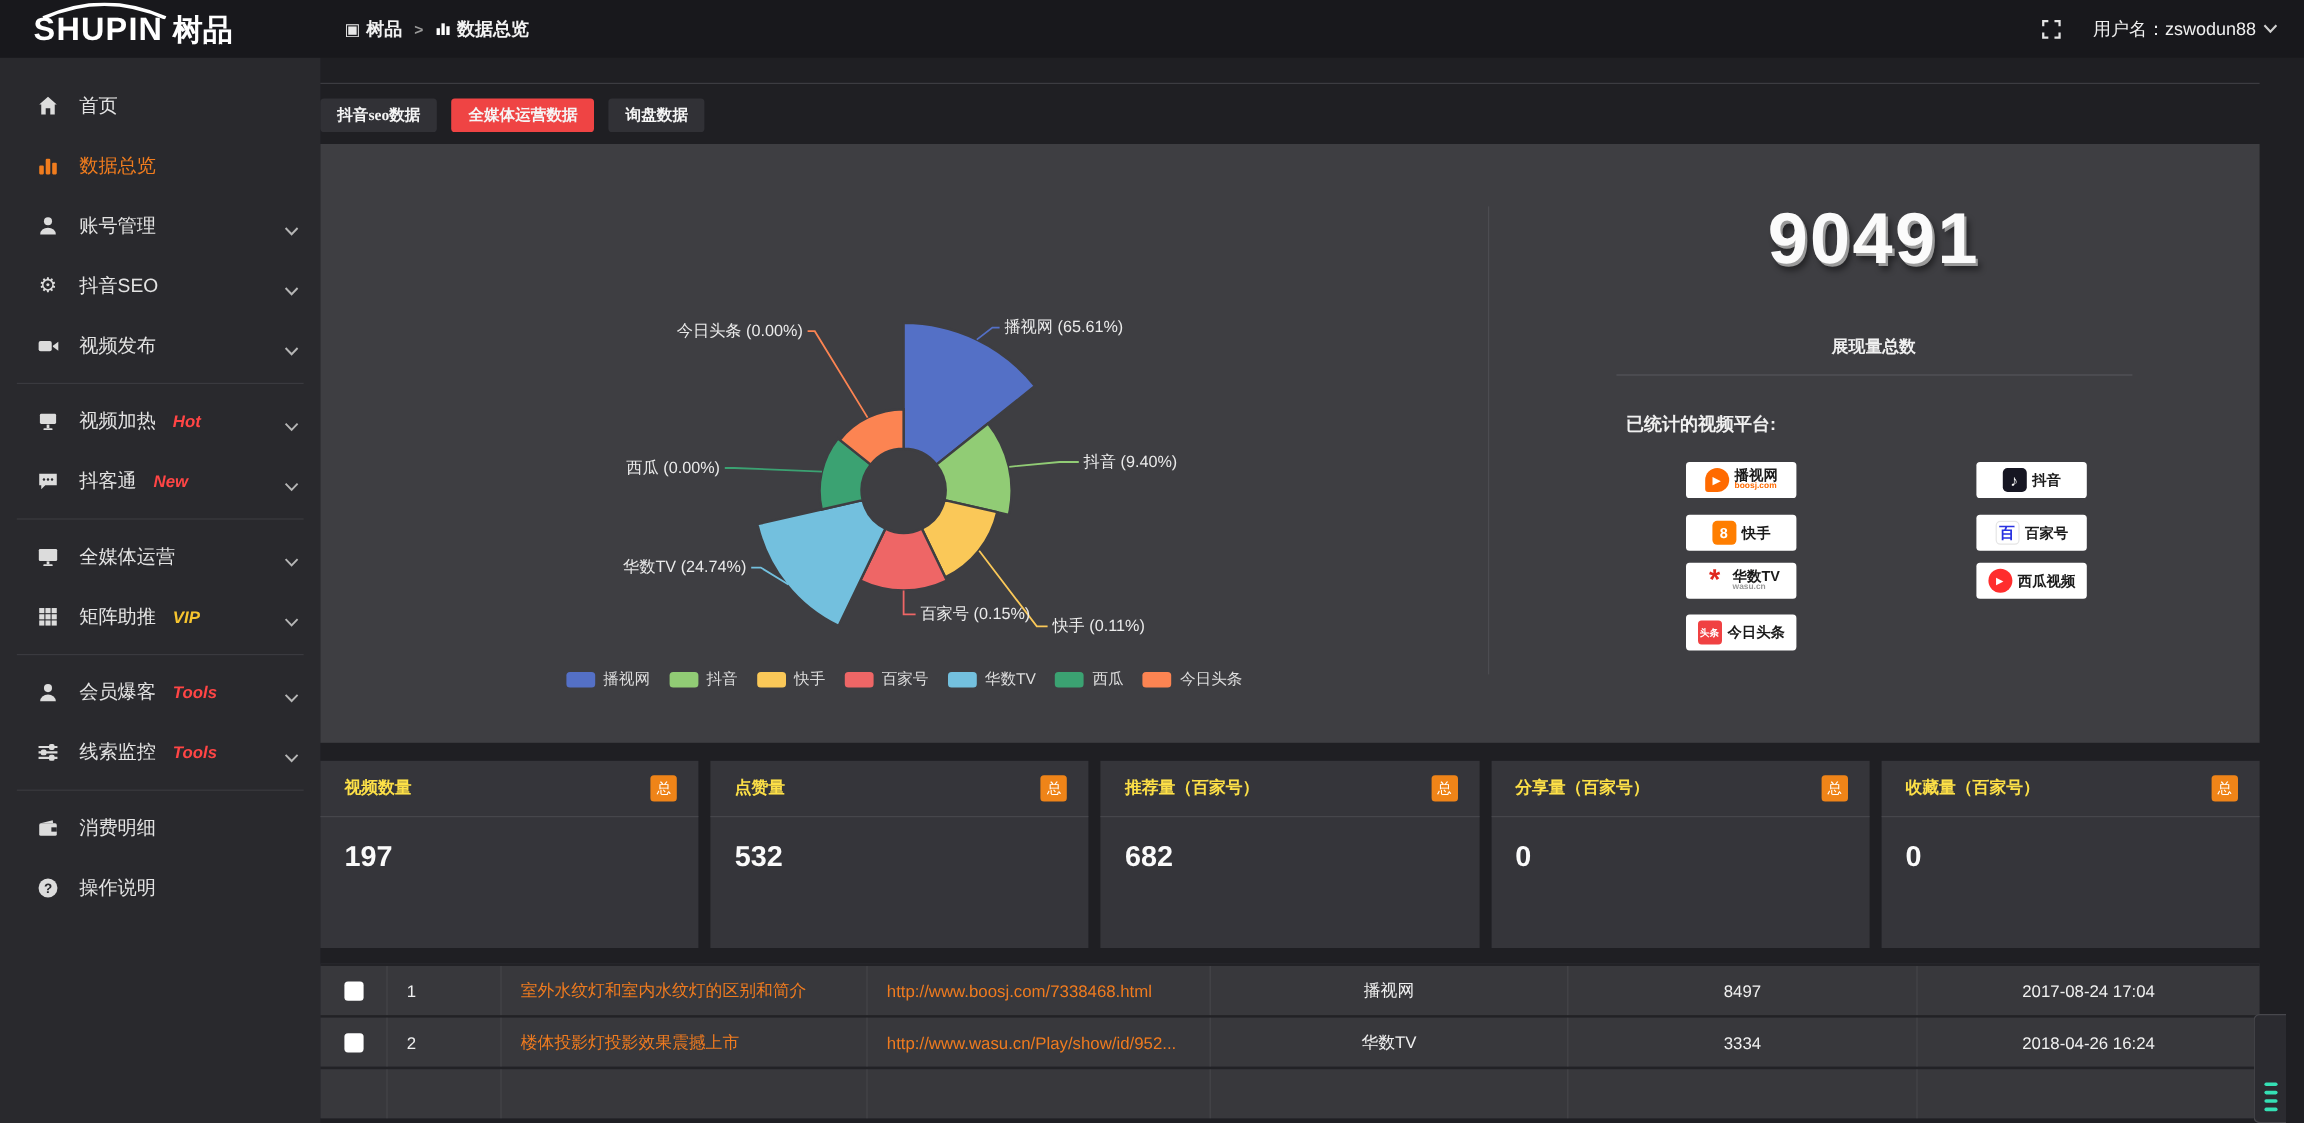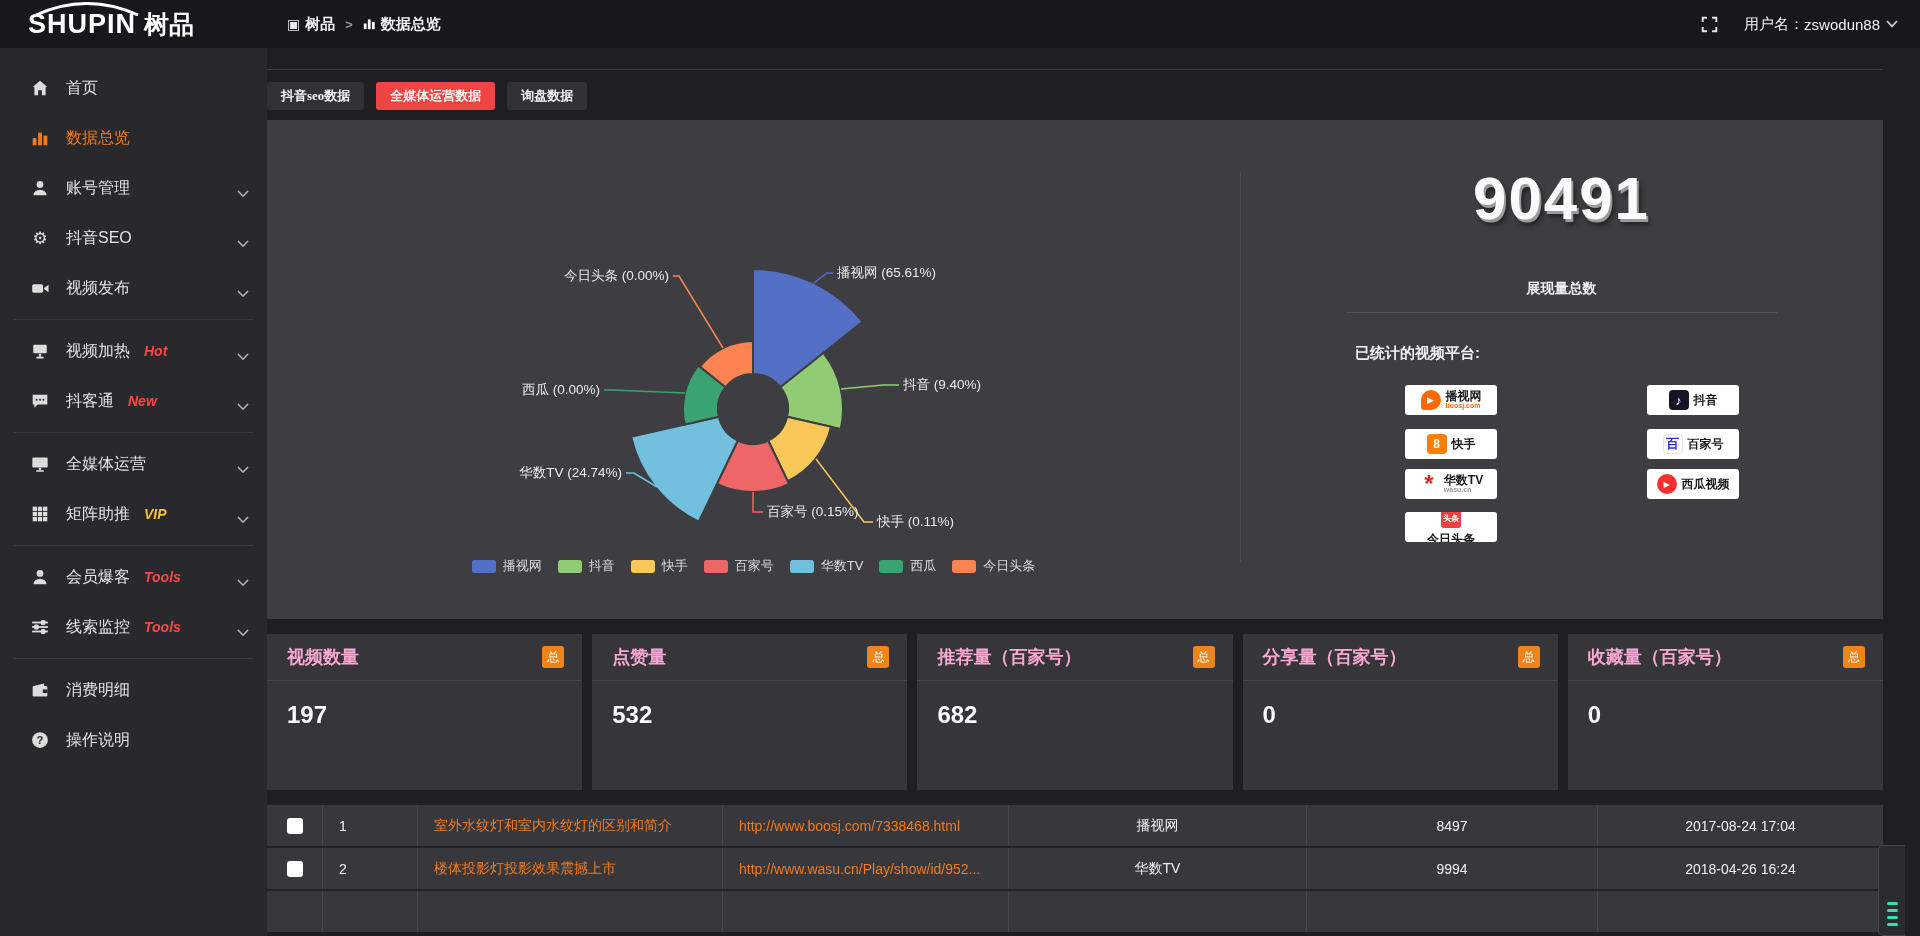--- a/index.html
+++ b/index.html
@@ -55,21 +55,21 @@
   .platforms-title { position:absolute; top:224px; left:90px; font-size:15px; font-weight:bold; color:#f0f0f0;margin-left:25px; }
   .pf-badge { position:absolute; width:92px; height:30px; background:#ffffff; border-radius:3px; display:flex; align-items:center; justify-content:center; gap:5px; overflow:hidden; }
   .pf-ic { width:20px; height:20px; border-radius:4px; display:flex; align-items:center; justify-content:center; flex:0 0 auto; }
   .pf-name { font-size:12px; font-weight:bold; color:#1a1a1a; line-height:1.05; white-space:nowrap; }
   .pf-sub { font-size:7px; font-weight:bold; line-height:1.1; }
 
   
   .cards { display:flex; gap:10px; margin-top:15px; }
   .card { flex:1; height:156px; background:#35353a; }
   .card-head { height:47px; display:flex; align-items:center; justify-content:space-between; padding:0 18px 0 20px; border-bottom:1px solid #46464b; }
-  .card-title { font-size:18px; color:#f9a8d4; font-weight:bold; }
+  .card-title { font-size:14px; color:#fde047; font-weight:bold; }
   .card-badge { width:22px; height:22px; background:#ef8418; color:#fff; font-size:12px; border-radius:3px; display:flex; align-items:center; justify-content:center; }
   .card-value { padding:20px 20px 0 20px; font-size:24px; font-weight:bold; color:#fafafa; }
 
   
   .table { margin-top:13px; width:1616px; }
   .t-row { display:grid; grid-template-columns:56px 95px 305px 286px 298px 291px 285px; align-items:center; }
   .t-head { height:41px; background:#29292d; font-size:14px; font-weight:bold; color:#ececec; }
   .t-body-row { height:43px; background:#38383c; border-top:2px solid #222226; font-size:14px; }
   .t-cell { padding:0 16px; height:100%; display:flex; align-items:center; border-right:1px solid rgba(255,255,255,0.07); overflow:hidden; white-space:nowrap; }
   .t-cell:last-child { border-right:none; }
@@ -396,21 +396,21 @@
             </div>
             <div class="pf-badge" style="left: 165px; top: 349px;">
               <span class="pf-ic" style="background:#fff">
                 <span style="color:#e0281e;font-size:24px;font-weight:bold;line-height:10px">*</span>
               </span>
               <span style="display:flex;flex-direction:column;align-items:flex-start">
                 <span class="pf-name">华数TV</span>
                 <span class="pf-sub" style="color:#999999">wasu.cn</span>
               </span>
             </div>
-            <div class="pf-badge" style="left: 165px; top: 392px; flex-direction: column;">
+            <div class="pf-badge" style="left: 165px; top: 392px;">
               <span class="pf-ic" style="background:#f04142;border-radius:3px">
                 <span style="color:#fff;font-size:8px;font-weight:bold">头条</span>
               </span>
               <span style="display:flex;flex-direction:column;align-items:flex-start">
                 <span class="pf-name">今日头条</span>
               </span>
             </div>
             <div class="pf-badge" style="left: 407px; top: 265px;">
               <span class="pf-ic" style="background:#161622;border-radius:4px">
                 <span style="color:#fff;font-size:13px">♪</span>
@@ -490,21 +490,21 @@
           <div class="t-cell t-center t-white">2017-08-24 17:04</div>
         </div>
         <div class="t-row t-body-row">
           <div class="t-cell cb-cell">
             <span class="cbx"></span>
           </div>
           <div class="t-cell t-white">2</div>
           <div class="t-cell t-orange">楼体投影灯投影效果震撼上市</div>
           <div class="t-cell t-orange">http://www.wasu.cn/Play/show/id/952...</div>
           <div class="t-cell t-center t-white">华数TV</div>
-          <div class="t-cell t-center t-white">9994</div>
+          <div class="t-cell t-center t-white">3334</div>
           <div class="t-cell t-center t-white">2018-04-26 16:24</div>
         </div>
         <div class="t-row t-body-row">
           <div class="t-cell cb-cell"></div>
           <div class="t-cell"></div>
           <div class="t-cell"></div>
           <div class="t-cell"></div>
           <div class="t-cell"></div>
           <div class="t-cell"></div>
           <div class="t-cell"></div>

